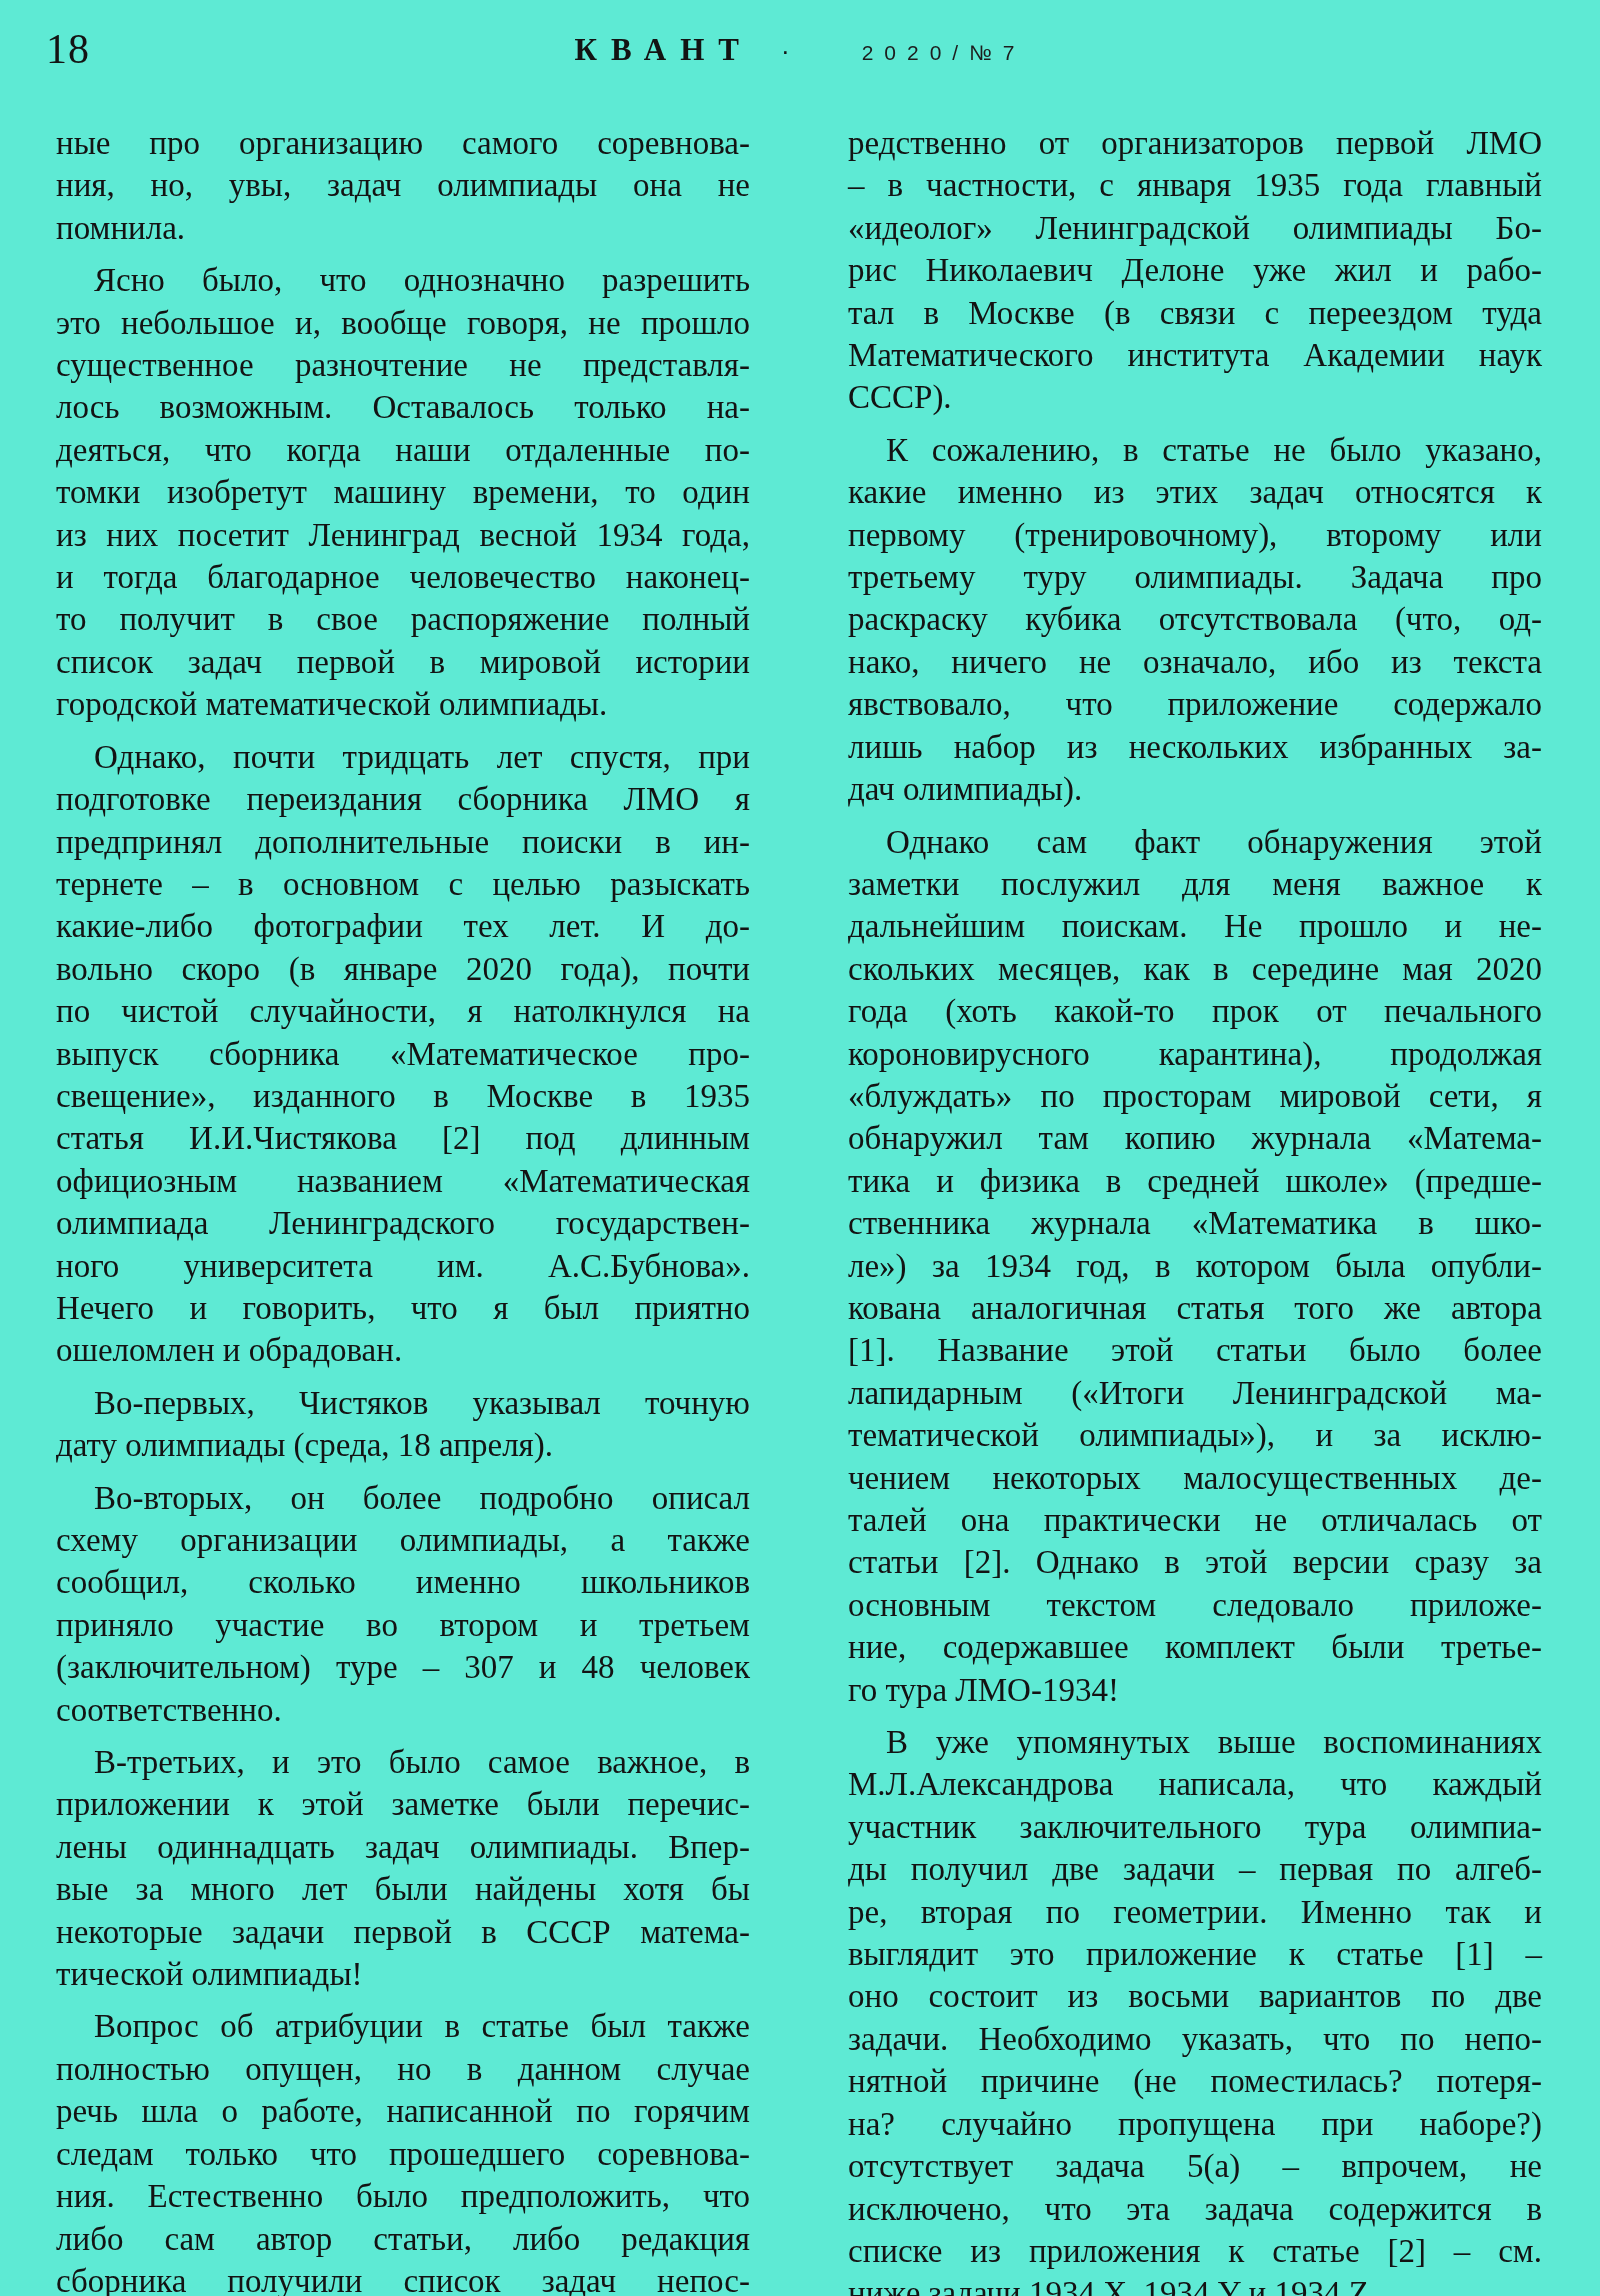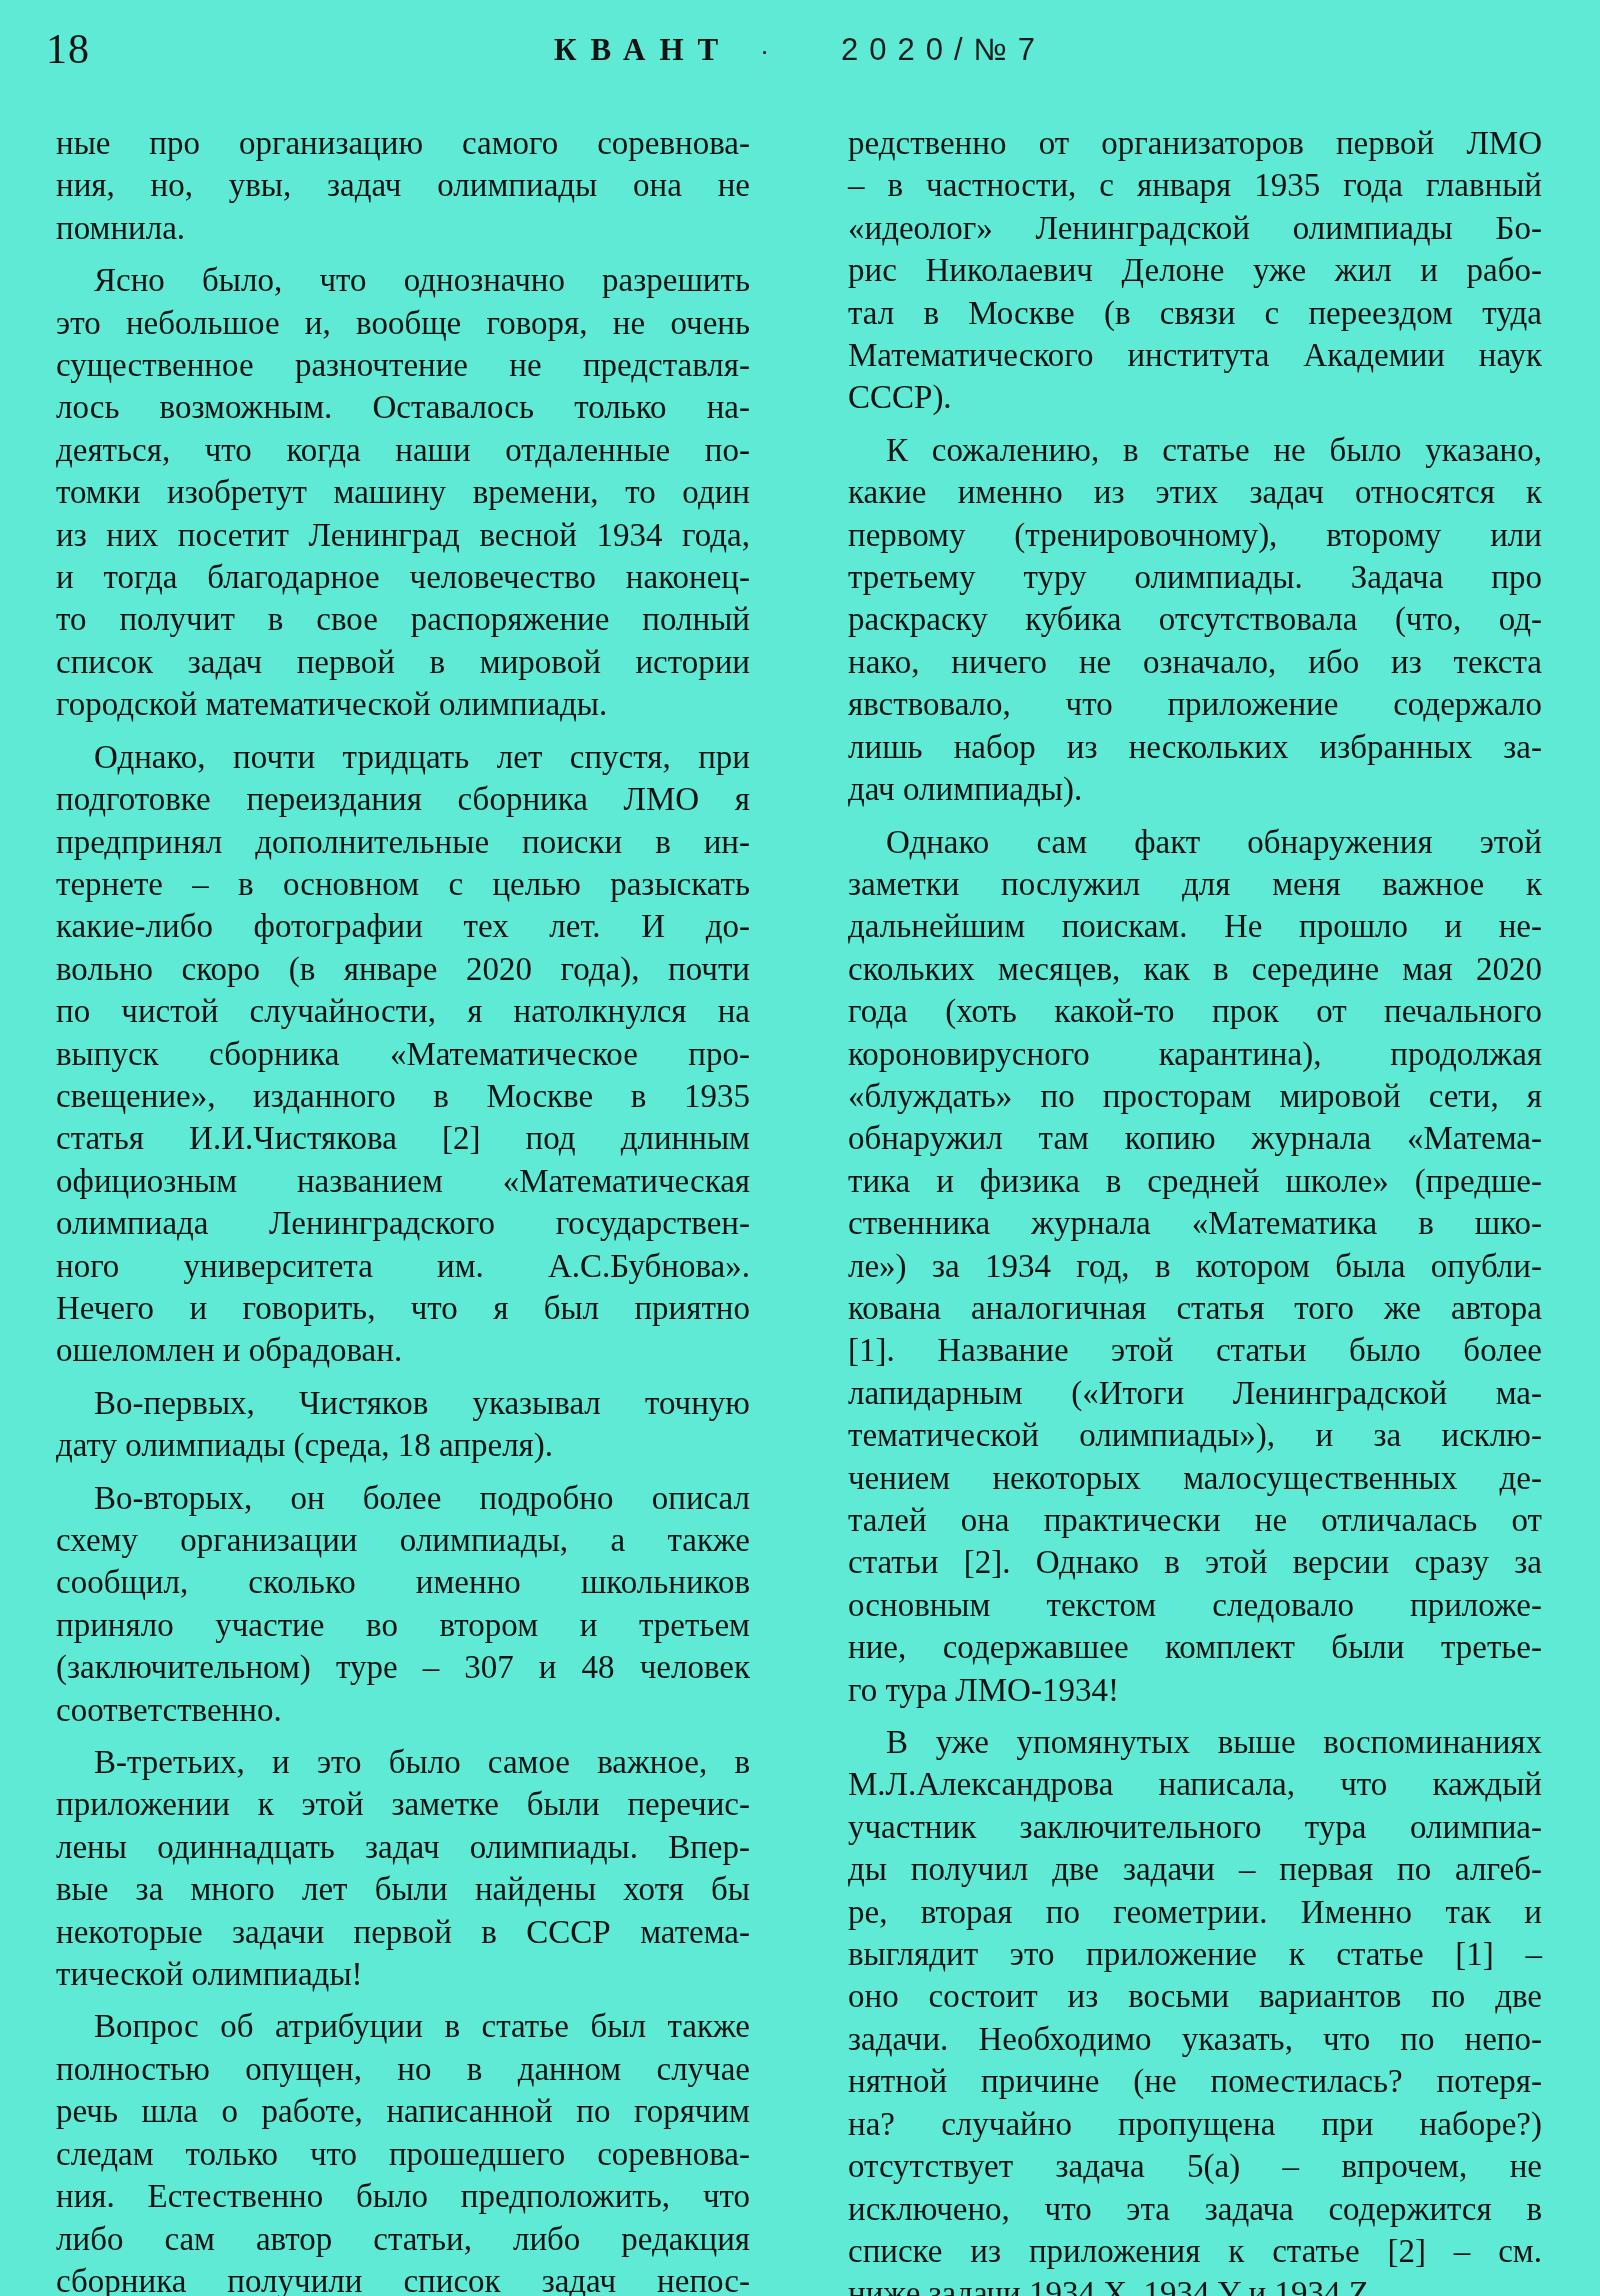--- a/index.html
+++ b/index.html
@@ -11,21 +11,21 @@
   .header{position:absolute;top:24px;left:0;width:100%;height:64px;}
   .page-number{
     position:absolute;left:46px;top:4px;font-size:42px;line-height:1;
     letter-spacing:1px;
   }
   .journal{position:absolute;left:0;top:10px;width:100%;text-align:center;}
   .journal-inner{display:inline-flex;align-items:baseline;gap:28px;}
   .journal-name{font-weight:700;font-size:31px;letter-spacing:14px;line-height:1;}
   .journal-dot{font-size:26px;line-height:1;font-family:"Liberation Sans",sans-serif;}
   .journal-issue{
-    font-family:"Liberation Sans",sans-serif;font-weight:400;font-size:31px;
+    font-family:"Liberation Sans",sans-serif;font-weight:400;font-size:21px;
     letter-spacing:11px;line-height:1;color:#1d1d1d;margin-left:44px;
   }
   .columns{position:absolute;left:46px;top:112px;display:flex;gap:78px;}
   .column{width:714px;}
   .para{margin:10px;padding:0;}
   .line{
     font-size:33px;line-height:42.4px;
     text-align:justify;text-align-last:justify;
   }
   .line.end{text-align-last:left;}
@@ -48,21 +48,21 @@
 
   <div class="columns">
     <div class="column">
         <div class="para">
           <div class="line">ные про организацию самого соревнова-</div>
           <div class="line">ния, но, увы, задач олимпиады она не</div>
           <div class="line end">помнила.</div>
         </div>
         <div class="para">
           <div class="line indent">Ясно было, что однозначно разрешить</div>
-          <div class="line">это небольшое и, вообще говоря, не очень</div>
+          <div class="line">это небольшое и, вообще говоря, не прошло</div>
           <div class="line">существенное разночтение не представля-</div>
           <div class="line">лось возможным. Оставалось только на-</div>
           <div class="line">деяться, что когда наши отдаленные по-</div>
           <div class="line">томки изобретут машину времени, то один</div>
           <div class="line">из них посетит Ленинград весной 1934 года,</div>
           <div class="line">и тогда благодарное человечество наконец-</div>
           <div class="line">то получит в свое распоряжение полный</div>
           <div class="line">список задач первой в мировой истории</div>
           <div class="line end">городской математической олимпиады.</div>
         </div>

